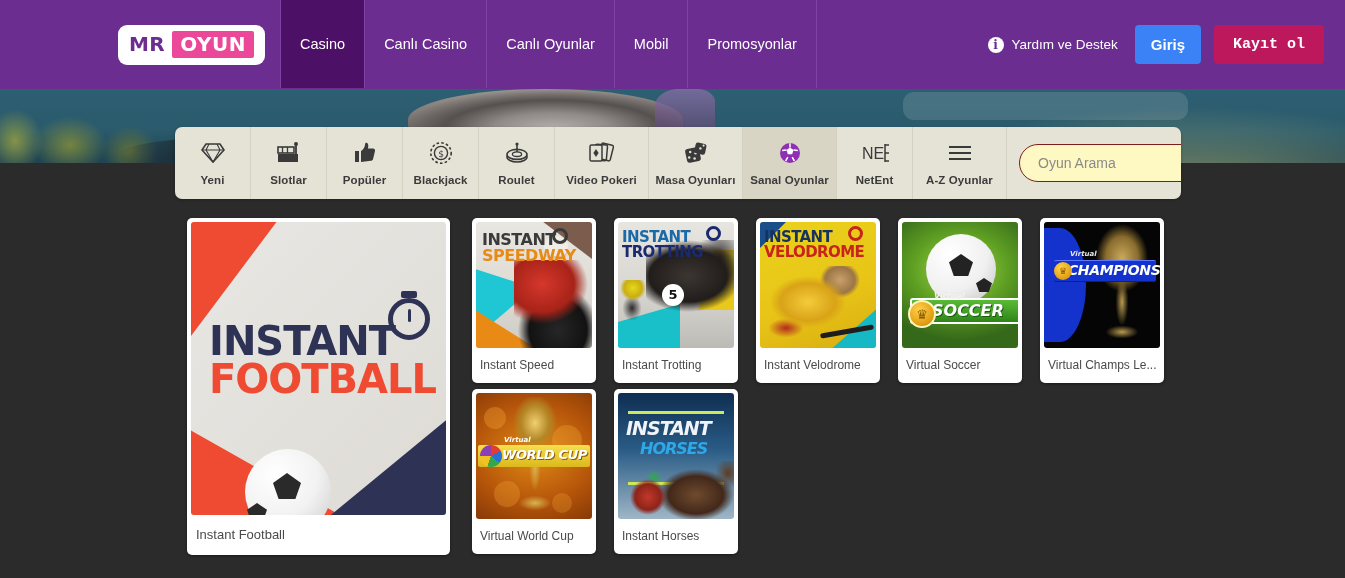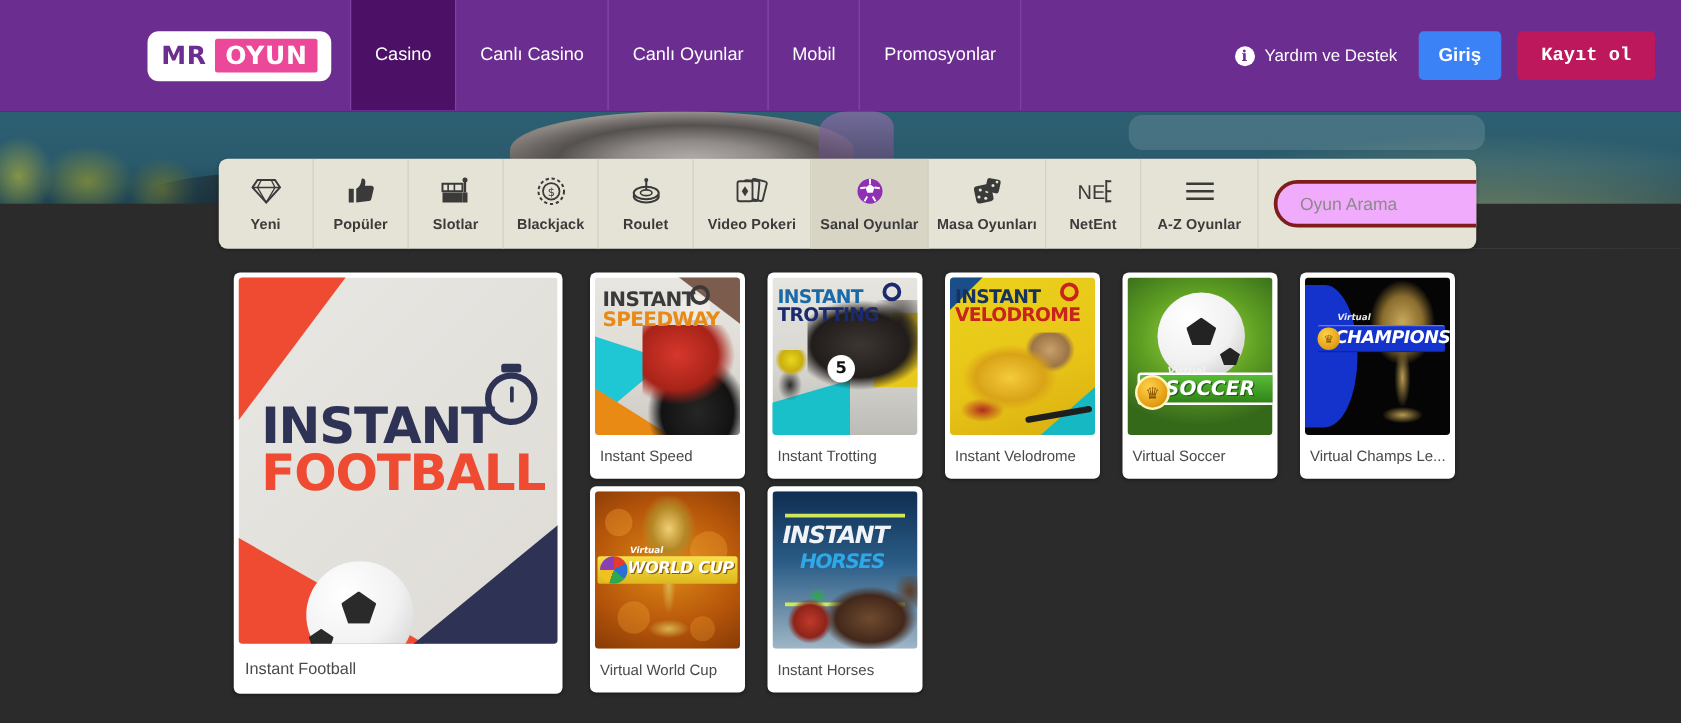--- a/index.html
+++ b/index.html
@@ -145,23 +145,23 @@
     height: 25px; display: flex; align-items: center; justify-content: center;
     color: #3a3a3a;
   }
   .cat .cat-lbl { font-size: 11.5px; font-weight: 700; white-space: nowrap; letter-spacing: .1px; }
 
   .searchcell {
     flex: 1; display: flex; align-items: center; justify-content: center;
     padding: 0 14px 0 12px;
   }
   .searchbox {
-    width: 100%; height: 38px; background: #f0abfc; border-radius: 19px;
+    width: 100%; height: 38px; background: #fef9c3; border-radius: 19px;
     display: flex; align-items: center; padding: 0 14px 0 18px;
-    border: 3px solid #7f1d1d;
+    border: 1px solid #7f1d1d;
   }
   .searchbox input {
     flex: 1; border: none; outline: none; font-size: 14px; color: #555;
     background: transparent; font-family: "Liberation Sans", sans-serif;
   }
   .searchbox input::placeholder { color: #8a8a8a; }
 
   
   .grid-area {
     position: absolute; top: 218px; left: 187px; width: 1000px; height: 340px;
@@ -383,45 +383,45 @@
         <svg width="24" height="22" viewBox="0 0 24 22">
             <path d="M5 2h14l4 6-11 12L1 8z" fill="none" stroke="#3a3a3a" stroke-width="1.6"></path>
             <path d="M1 8h22M8 2 5 8l7 12M16 2l3 6-7 12" fill="none" stroke="#3a3a3a" stroke-width="1.1"></path>
           </svg>
       </span>
       <span class="cat-lbl">Yeni</span>
     </div>
 
     <div class="cat">
       <span class="cat-ic">
-        <svg width="24" height="24" viewBox="0 0 24 24">
-            <path d="M2 10h4v11H2z" fill="#3a3a3a"></path>
-            <path d="M8 21V10c2.5-1.2 4-4 4.2-7.4.1-1 1.6-1.2 2.3-.4.9 1 1.1 3 .4 5.3h5.2c1.3 0 2.2 1.2 1.9 2.4l-1.9 8c-.2 1.1-1.2 1.9-2.3 1.9z" fill="#3a3a3a"></path>
-          </svg>
-      </span>
-      <span class="cat-lbl">Popüler</span>
-    </div>
-
-    <div class="cat">
-      <span class="cat-ic">
         <svg width="26" height="24" viewBox="0 0 26 24">
             <rect x="2" y="6" width="16" height="6" fill="none" stroke="#3a3a3a" stroke-width="1.6"></rect>
             <path d="M6.5 6v6M11.5 6v6" stroke="#3a3a3a" stroke-width="1.3"></path>
             <rect x="2" y="13" width="16" height="8" fill="#3a3a3a"></rect>
             <path d="M20 4v9" stroke="#3a3a3a" stroke-width="1.8"></path>
             <circle cx="20" cy="3" r="2" fill="#3a3a3a"></circle>
             <path d="M18 13h4v8h-4z" fill="#3a3a3a"></path>
           </svg>
       </span>
       <span class="cat-lbl">Slotlar</span>
     </div>
 
     <div class="cat">
       <span class="cat-ic">
         <svg width="24" height="24" viewBox="0 0 24 24">
+            <path d="M2 10h4v11H2z" fill="#3a3a3a"></path>
+            <path d="M8 21V10c2.5-1.2 4-4 4.2-7.4.1-1 1.6-1.2 2.3-.4.9 1 1.1 3 .4 5.3h5.2c1.3 0 2.2 1.2 1.9 2.4l-1.9 8c-.2 1.1-1.2 1.9-2.3 1.9z" fill="#3a3a3a"></path>
+          </svg>
+      </span>
+      <span class="cat-lbl">Popüler</span>
+    </div>
+
+    <div class="cat">
+      <span class="cat-ic">
+        <svg width="24" height="24" viewBox="0 0 24 24">
             <circle cx="12" cy="12" r="10.2" fill="none" stroke="#3a3a3a" stroke-width="1.6" stroke-dasharray="2.6 2.2"></circle>
             <circle cx="12" cy="12" r="6.6" fill="none" stroke="#3a3a3a" stroke-width="1.4"></circle>
             <text x="12" y="16" font-size="9" font-family="DejaVu Sans" text-anchor="middle" fill="#3a3a3a">$</text>
           </svg>
       </span>
       <span class="cat-lbl">Blackjack</span>
     </div>
 
     <div class="cat">
       <span class="cat-ic">
@@ -439,47 +439,47 @@
     <div class="cat wide">
       <span class="cat-ic">
         <svg width="27" height="24" viewBox="0 0 27 24">
             <rect x="12" y="3" width="12" height="16" rx="1.6" transform="rotate(14 18 11)" fill="none" stroke="#3a3a3a" stroke-width="1.5"></rect>
             <rect x="7" y="3.5" width="12" height="16" rx="1.6" transform="rotate(5 13 11)" fill="none" stroke="#3a3a3a" stroke-width="1.5"></rect>
             <rect x="2" y="4" width="12" height="16" rx="1.6" fill="#e5e2d6" stroke="#3a3a3a" stroke-width="1.5"></rect>
             <path d="M8 8l2.6 4L8 16l-2.6-4z" fill="#3a3a3a"></path>
           </svg>
       </span>
       <span class="cat-lbl">Video Pokeri</span>
-    </div>
-
-    <div class="cat wide active">
-      <span class="cat-ic">
-        <svg width="24" height="24" viewBox="0 0 24 24">
-            <circle cx="12" cy="12" r="10" fill="#8e2fb5"></circle>
-            <path d="M12 6.4l3.5 2.6-1.3 4.2h-4.4L8.5 9z" fill="#ffffff"></path>
-            <path d="M12 2.2v4.2M4.2 9.6l4.3-.6M19.8 9.6l-4.3-.6M7.6 20l2.2-3.8M16.4 20l-2.2-3.8" stroke="#ffffff" stroke-width="1.5"></path>
-          </svg>
-      </span>
-      <span class="cat-lbl">Sanal Oyunlar</span>
     </div>
 
     <div class="cat wide">
       <span class="cat-ic">
         <svg width="25" height="24" viewBox="0 0 25 24">
             <rect x="3" y="7" width="14" height="14" rx="2.6" transform="rotate(-12 10 14)" fill="#3a3a3a"></rect>
             <circle cx="7.2" cy="11" r="1.25" fill="#e5e2d6"></circle>
             <circle cx="12.6" cy="12.2" r="1.25" fill="#e5e2d6"></circle>
             <circle cx="6.2" cy="16.6" r="1.25" fill="#e5e2d6"></circle>
             <circle cx="11.6" cy="17.6" r="1.25" fill="#e5e2d6"></circle>
             <rect x="12" y="2" width="11" height="11" rx="2.2" transform="rotate(12 17 7)" fill="#3a3a3a"></rect>
             <circle cx="17.4" cy="7.4" r="1.2" fill="#e5e2d6"></circle>
             <circle cx="20.6" cy="4.6" r="1.1" fill="#e5e2d6"></circle>
           </svg>
       </span>
       <span class="cat-lbl">Masa Oyunları</span>
+    </div>
+
+    <div class="cat wide active">
+      <span class="cat-ic">
+        <svg width="24" height="24" viewBox="0 0 24 24">
+            <circle cx="12" cy="12" r="10" fill="#8e2fb5"></circle>
+            <path d="M12 6.4l3.5 2.6-1.3 4.2h-4.4L8.5 9z" fill="#ffffff"></path>
+            <path d="M12 2.2v4.2M4.2 9.6l4.3-.6M19.8 9.6l-4.3-.6M7.6 20l2.2-3.8M16.4 20l-2.2-3.8" stroke="#ffffff" stroke-width="1.5"></path>
+          </svg>
+      </span>
+      <span class="cat-lbl">Sanal Oyunlar</span>
     </div>
 
     <div class="cat">
       <span class="cat-ic">
         <svg width="30" height="24" viewBox="0 0 30 24">
             <text x="2" y="18" font-size="16" font-family="Liberation Sans" fill="#3a3a3a">NE</text>
             <path d="M25 3v18M25 4h4M25 12h4M25 20h4" stroke="#3a3a3a" stroke-width="1.5"></path>
           </svg>
       </span>
       <span class="cat-lbl">NetEnt</span>

